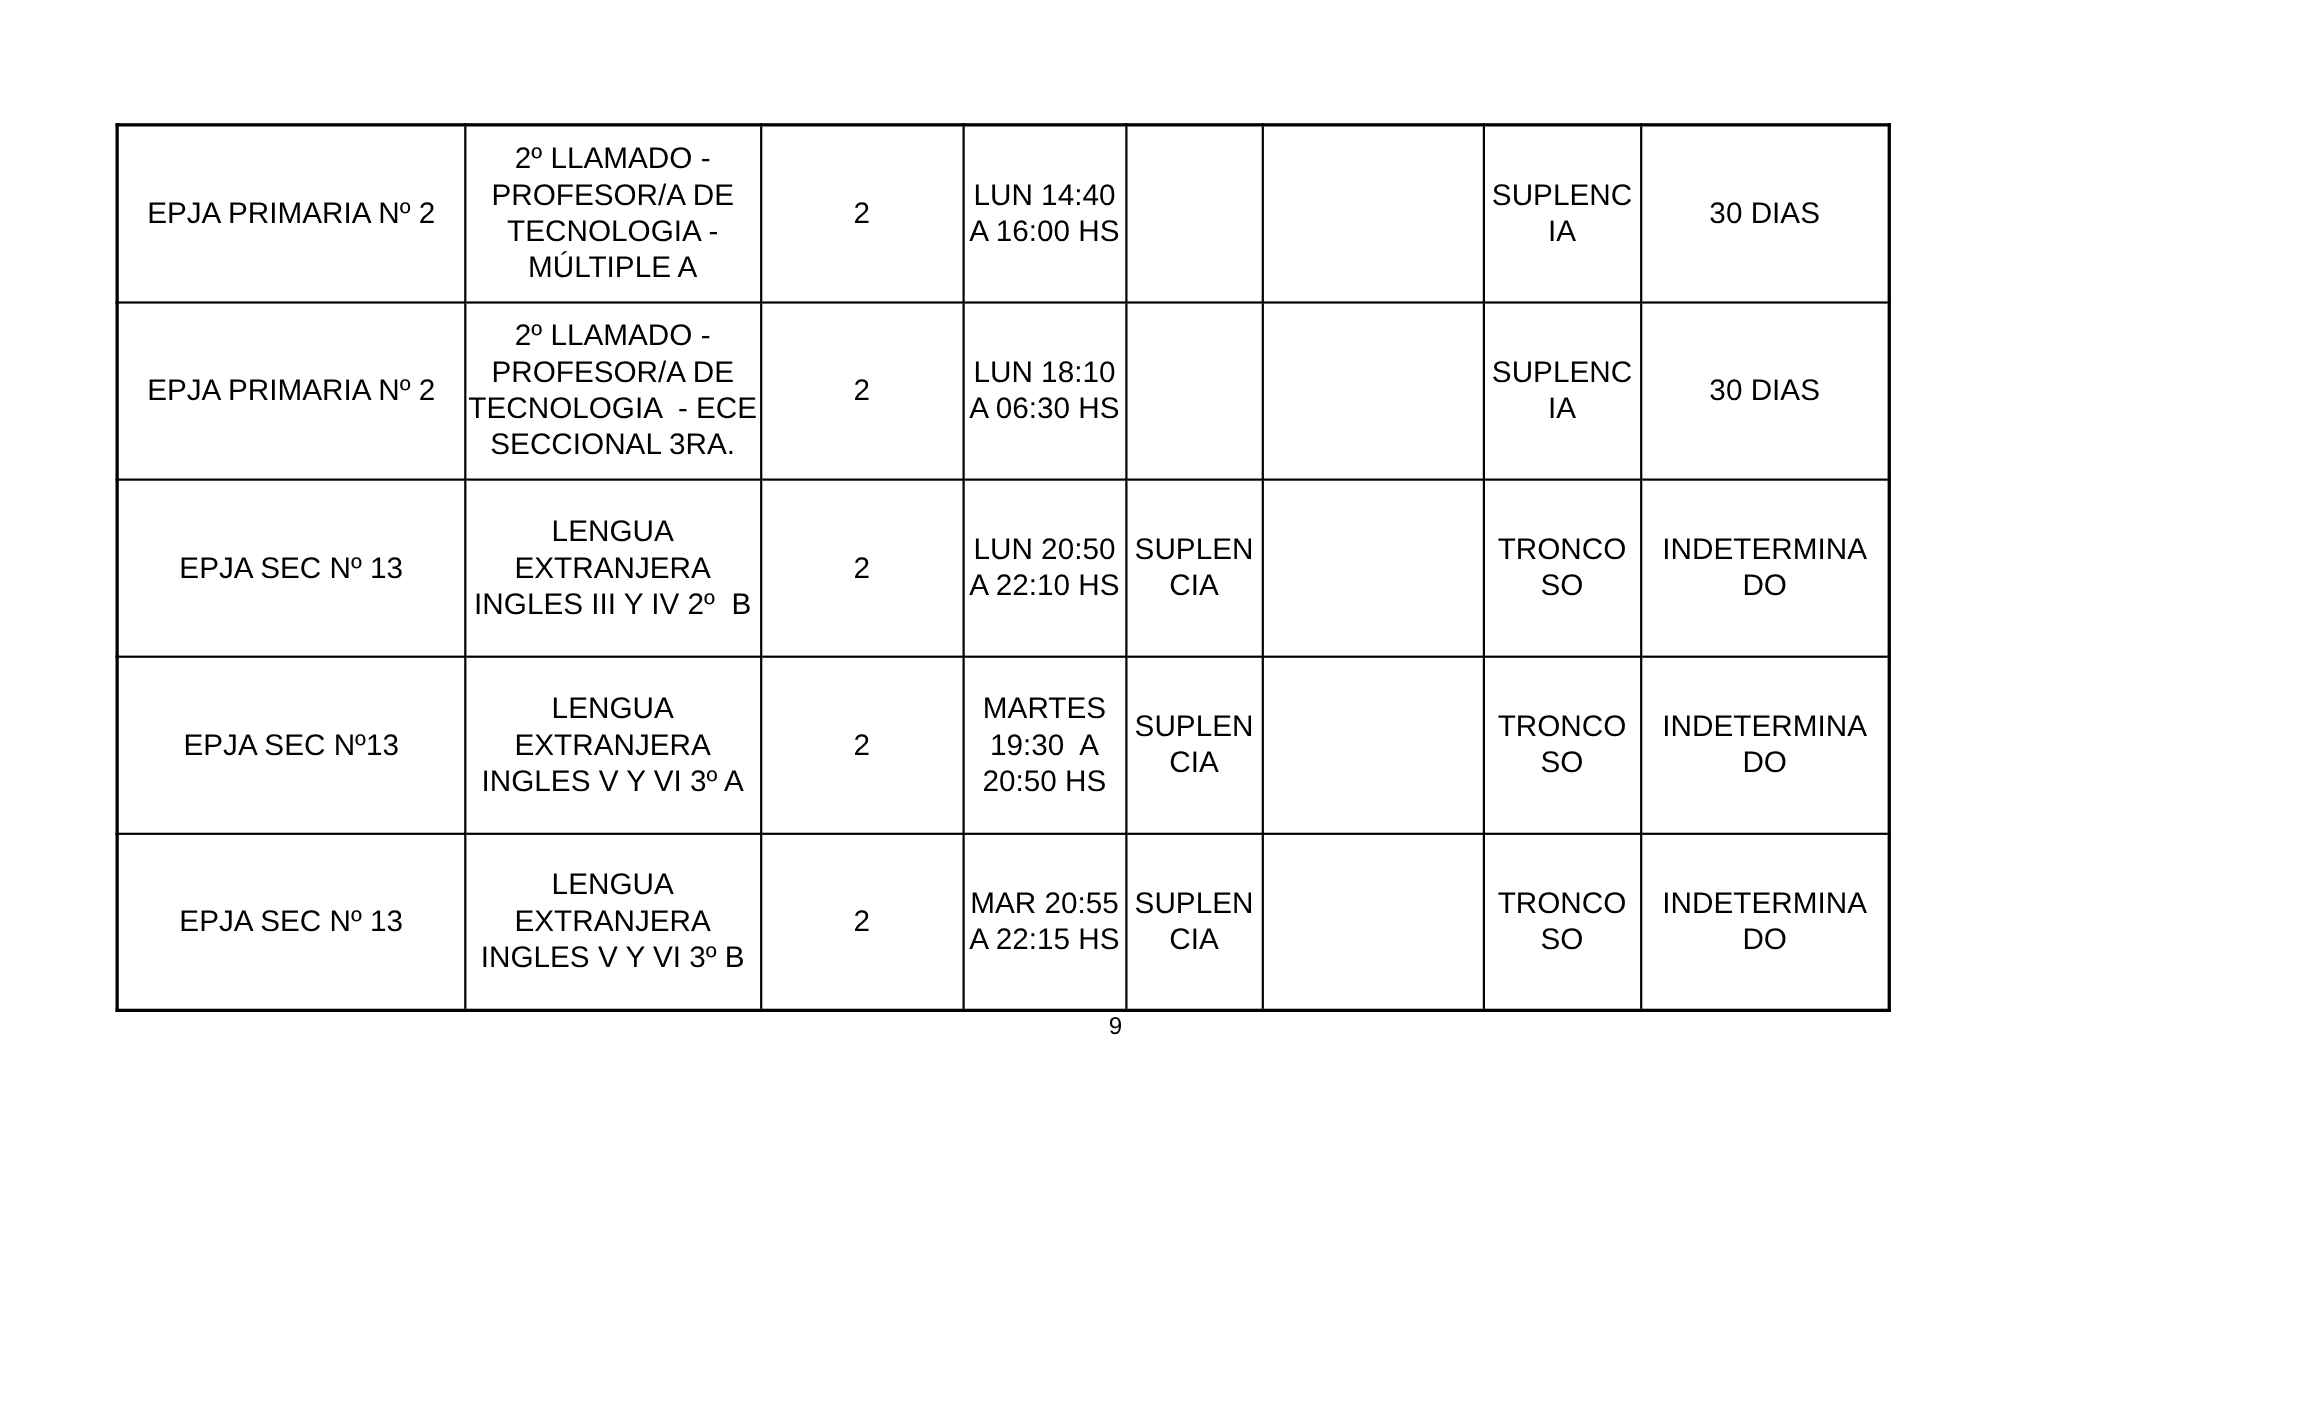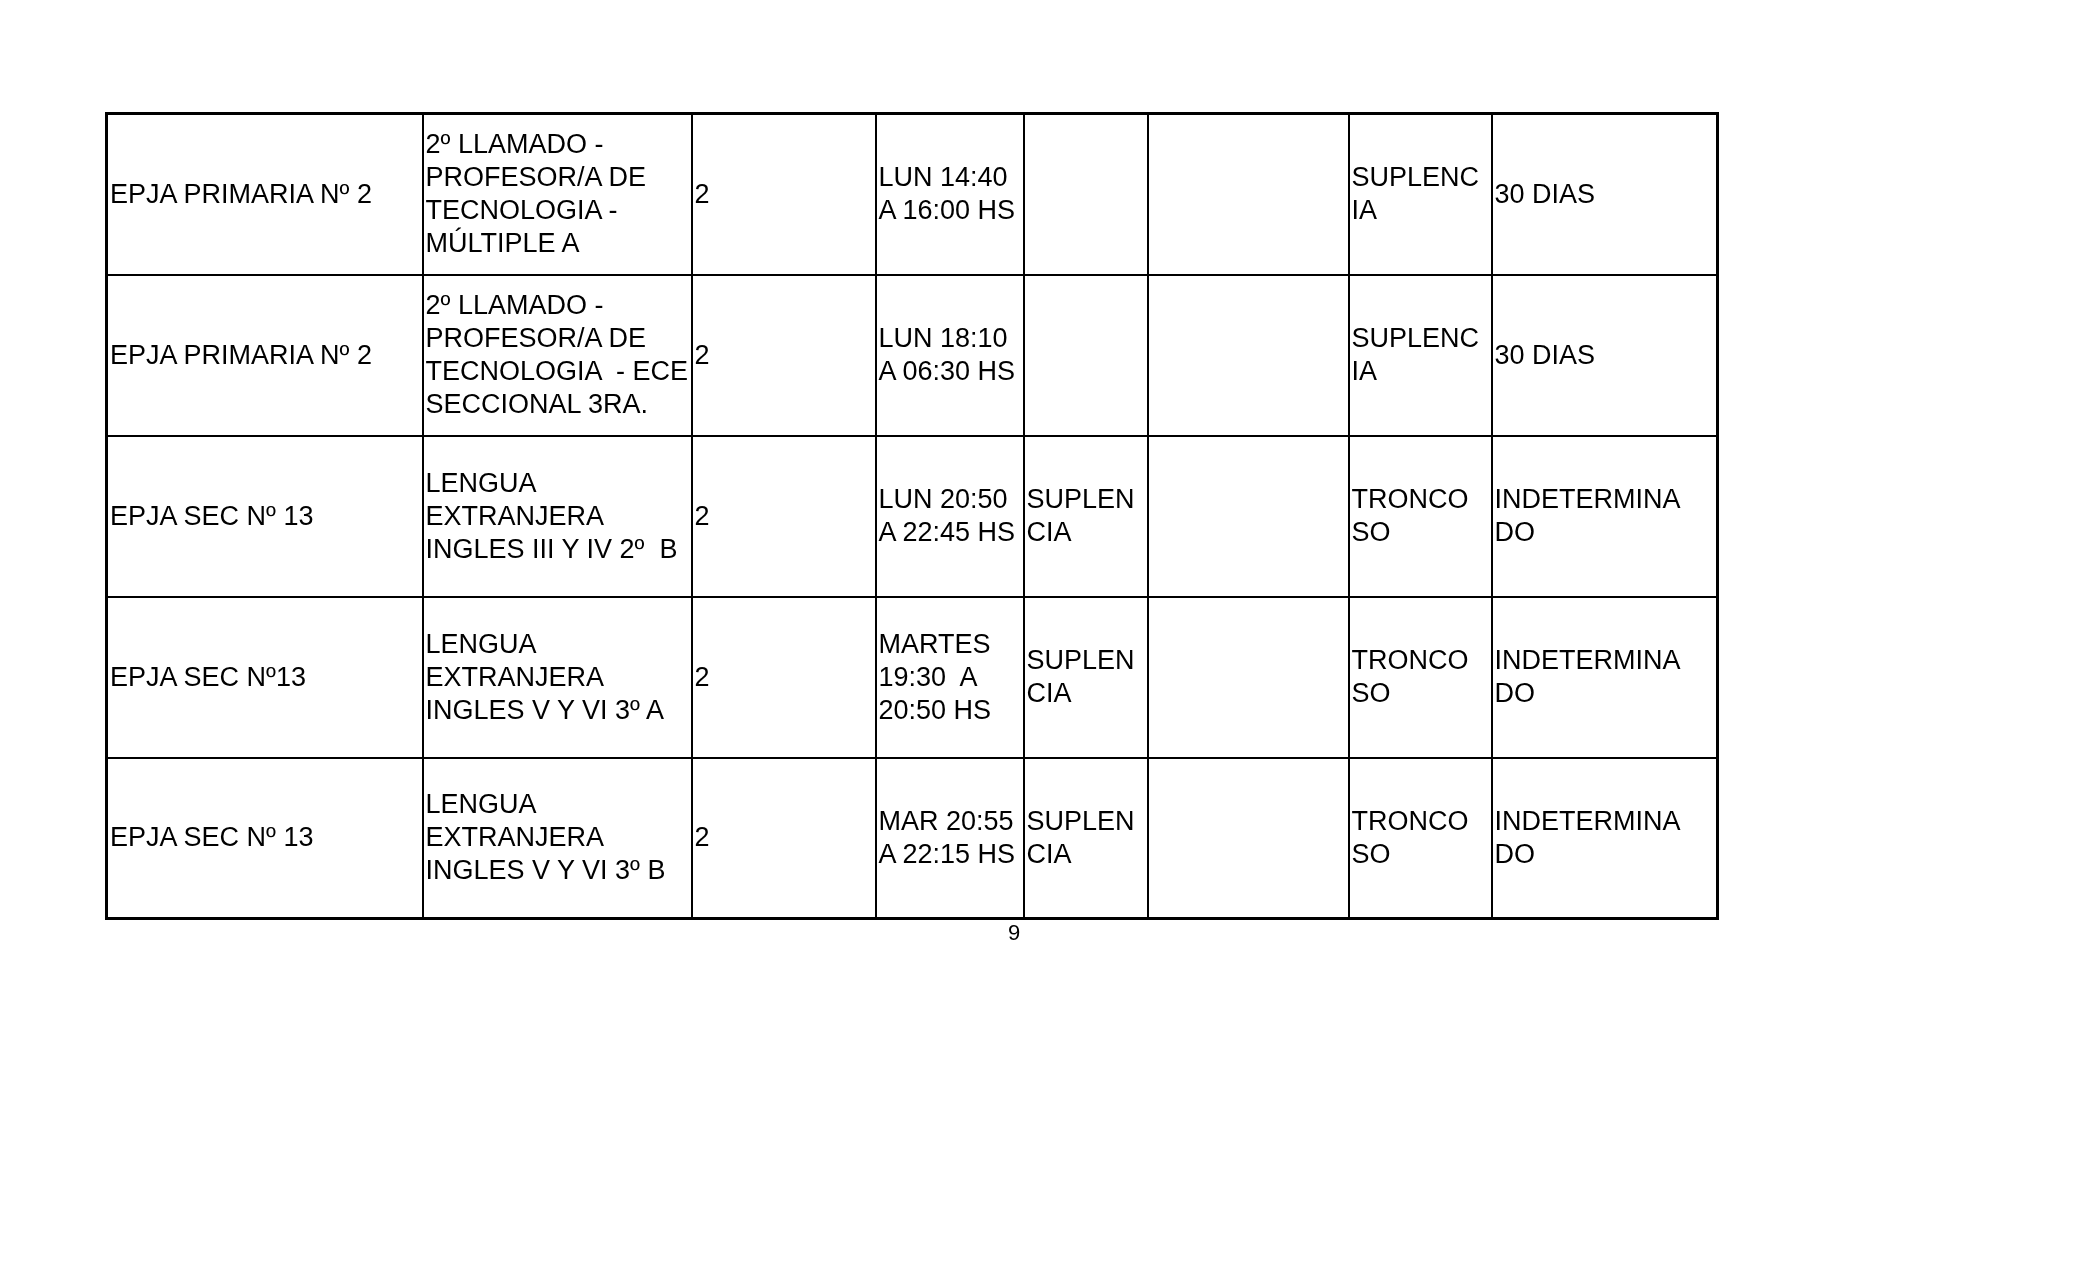--- a/index.html
+++ b/index.html
@@ -25,20 +25,21 @@
     border-collapse: collapse;
     table-layout: fixed;
     border: 3px solid #000000;
   }
   .doc-table tr {
     height: 161px;
   }
   .doc-table td {
     border: 2px solid #000000;
     padding: 0 2px;
+    text-align: center;
     vertical-align: middle;
     font-size: 27px;
     line-height: 33px;
     color: #000000;
     white-space: pre;
     overflow: visible;
   }
   .page-number {
     position: absolute;
     left: 1014px;
@@ -96,21 +97,21 @@
 IA</td>
         <td>30 DIAS</td>
       </tr>
       <tr>
         <td>EPJA SEC Nº 13</td>
         <td>LENGUA
 EXTRANJERA
 INGLES III Y IV 2º  B</td>
         <td>2</td>
         <td>LUN 20:50
-A 22:45 HS</td>
+A 22:10 HS</td>
         <td>SUPLEN
 CIA</td>
         <td></td>
         <td>TRONCO
 SO</td>
         <td>INDETERMINA
 DO</td>
       </tr>
       <tr>
         <td>EPJA SEC Nº13</td>

